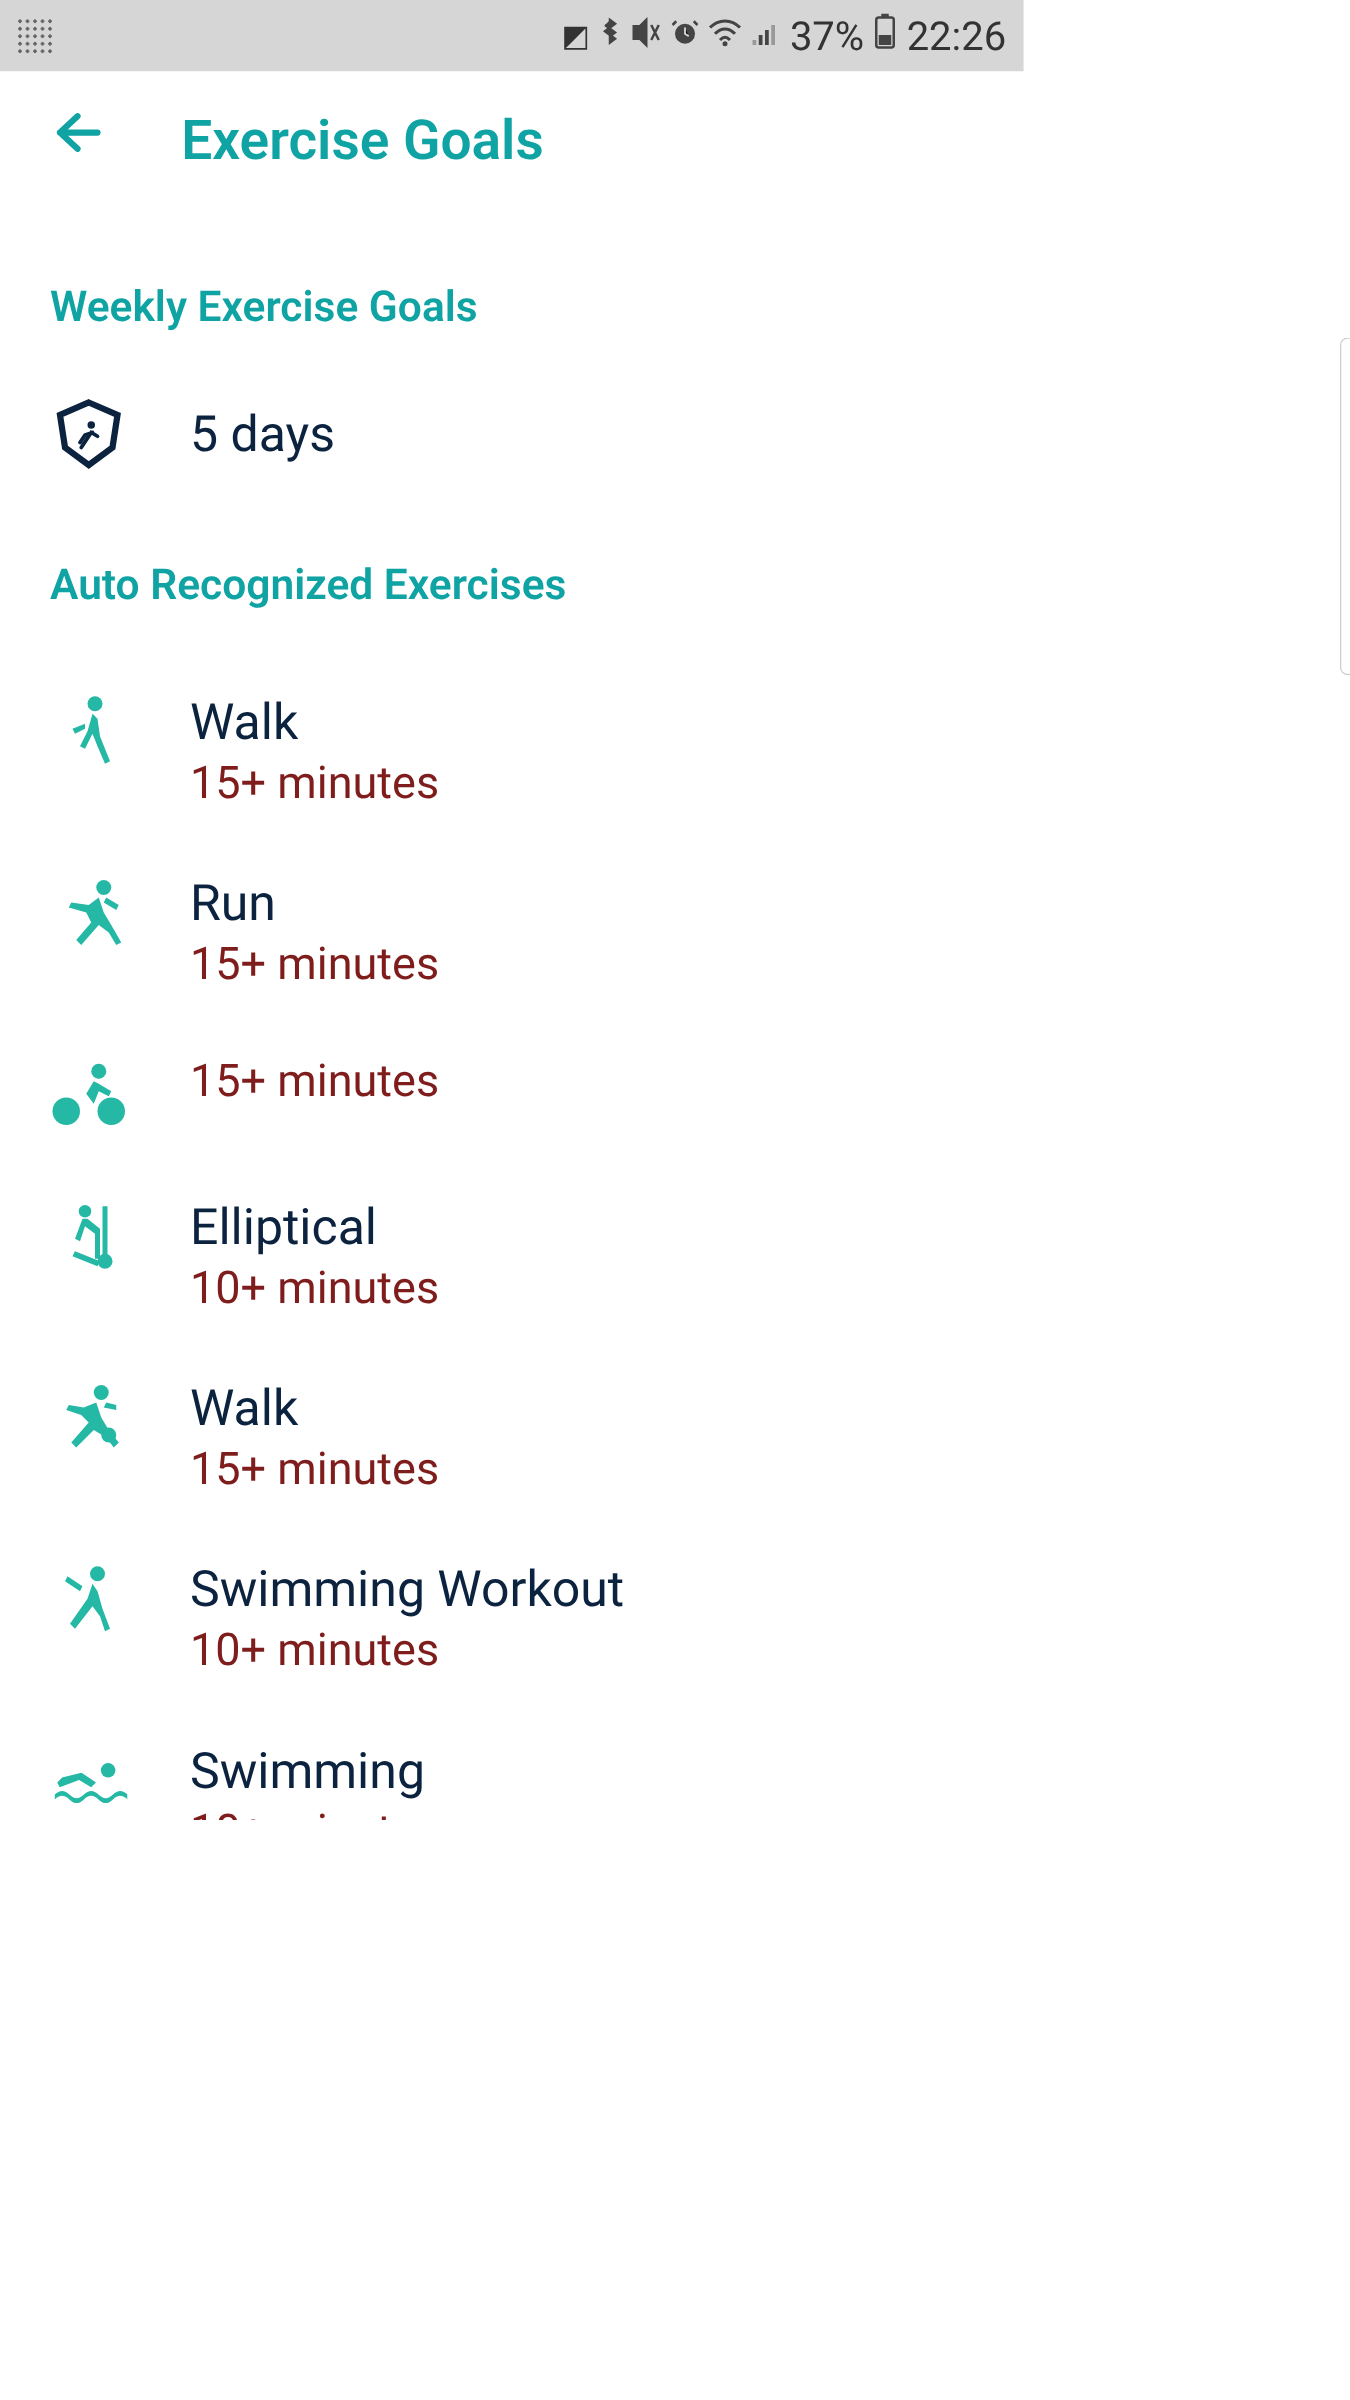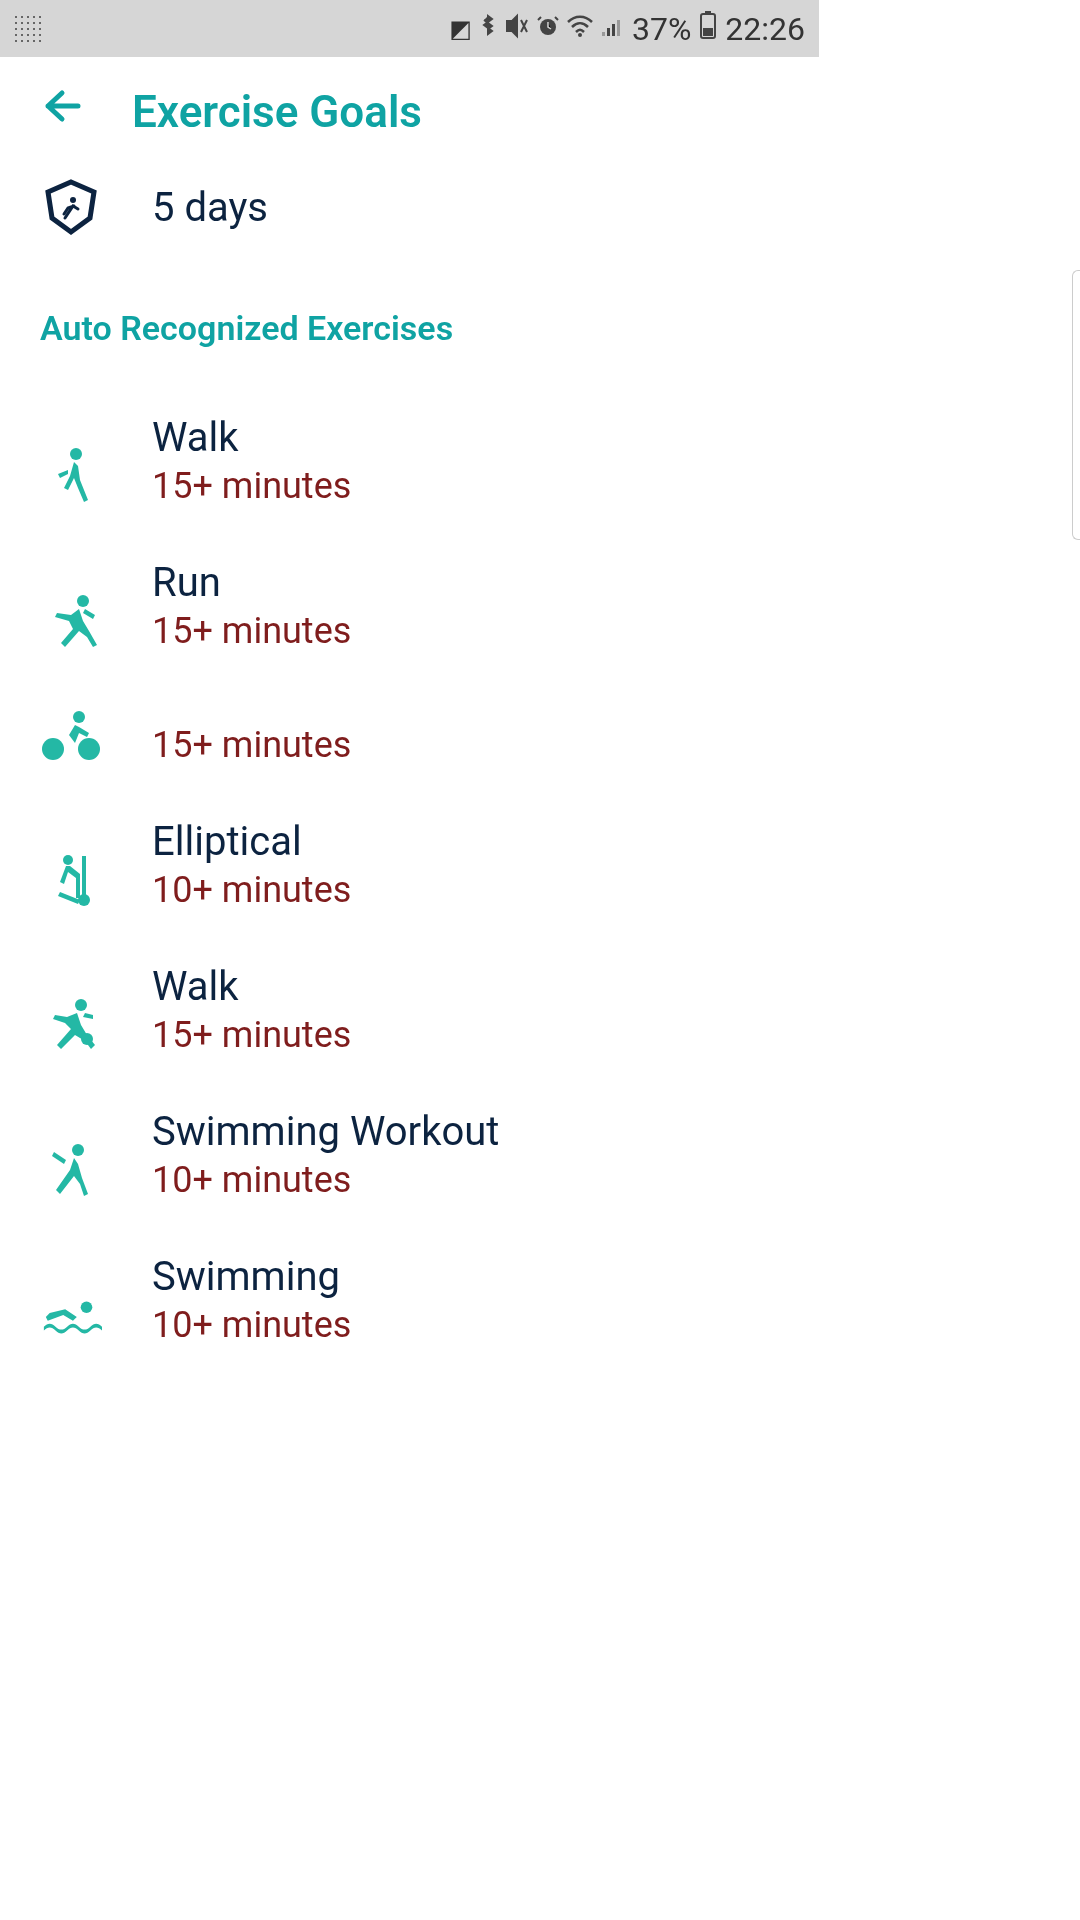--- a/index.html
+++ b/index.html
@@ -54,21 +54,21 @@
       font-size: 24px;
     }
     .status-text {
       font-size: 32px;
       color: #333;
     }
     .header {
       display: flex;
       align-items: center;
       padding: 28px 40px;
-      gap: 50px;
+      gap: 63px;
     }
     .back-arrow {
       color: #0fa3a3;
       font-size: 44px;
       font-weight: bold;
       cursor: pointer;
     }
     .page-title {
       color: #0fa3a3;
       font-size: 44px;
@@ -95,21 +95,21 @@
       width: 62px;
       height: 62px;
     }
     .goal-value {
       font-size: 40px;
       color: #0c2340;
       font-weight: 400;
     }
     .exercise-row {
       display: flex;
-      align-items: flex-end;
+      align-items: flex-start;
       gap: 50px;
       padding: 26px 0;
     }
     .exercise-icon {
       width: 62px;
       height: 62px;
       display: flex;
       align-items: center;
       justify-content: center;
       flex-shrink: 0;
@@ -200,20 +200,21 @@
 <div class="header">
   <div class="back-arrow">
     <svg width="42" height="42" viewBox="0 0 42 42">
         <path fill="none" stroke="#0fa3a3" stroke-width="5" stroke-linecap="round" stroke-linejoin="round" d="M22 8L8 21l14 13M8 21h30"></path>
       </svg>
   </div>
   <div class="page-title">Exercise Goals</div>
 </div>
 
 <div class="content">
+  <div class="section-header">Weekly Exercise Goals</div>
 
   <div class="goal-row">
     <div class="goal-icon-shield">
       <svg width="62" height="62" viewBox="0 0 62 62">
         <path fill="none" stroke="#0c2340" stroke-width="5" d="M31 6 L54 16 L50 42 L31 56 L12 42 L8 16 Z"></path>
         <circle cx="33" cy="24" r="3" fill="#0c2340"></circle>
         <path fill="none" stroke="#0c2340" stroke-width="3" stroke-linecap="round" d="M25 42l4-6 4-6 5 3M34 30l-6 2-4 6"></path>
       </svg>
     </div>
     <div class="goal-value">5 days</div>

